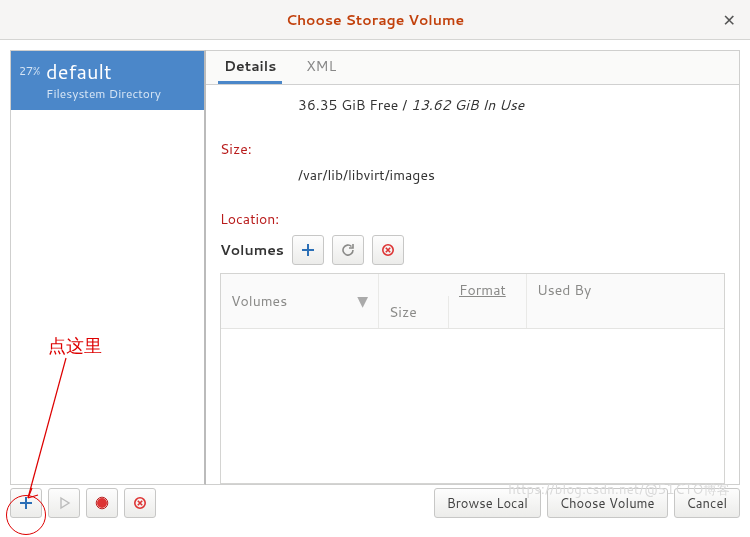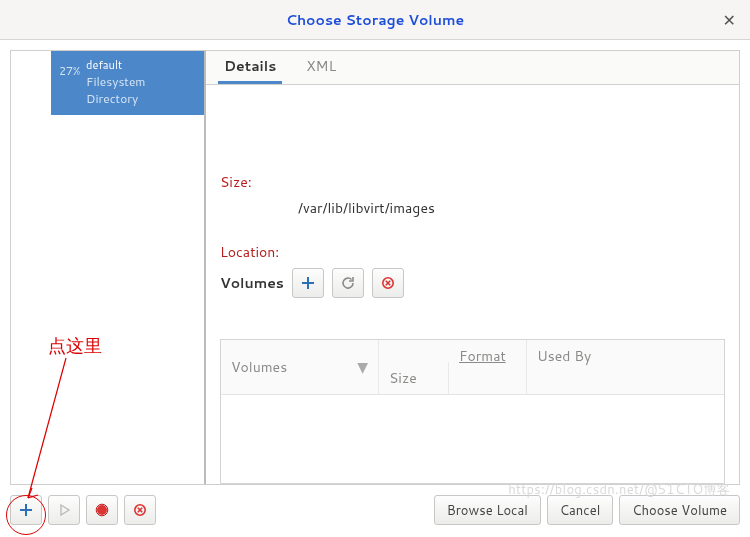--- a/index.html
+++ b/index.html
@@ -1,30 +1,30 @@
 <!DOCTYPE html>
 <html><head>
 <meta charset="utf-8">
 <style>
 * { box-sizing: border-box; margin: 0; padding: 0; font-family: "Cantarell", "DejaVu Sans", sans-serif; }
 body { background: #fff; width: 750px; height: 537px; position: relative; overflow: hidden; }
 
 .titlebar { height: 40px; background: #f6f5f4; border-bottom: 1px solid #d5d5d3; display: flex; align-items: center; justify-content: center; position: relative; }
-.titlebar .title { font-weight: 600; font-size: 14px; color: #1d4ed8; }
+.titlebar .title { font-weight: 600; font-size: 14px; color: #c2410c; }
 .titlebar .close { position: absolute; right: 14px; font-size: 16px; color: #555; cursor: pointer; }
 
 .body-area { padding: 10px 10px 0 10px; display: flex; gap: 0; height: 445px; }
 
 .sidebar { width: 196px; border: 1px solid #cfcfce; border-right: 2px solid #bbb; background: #fff; display: flex; flex-direction: column; }
-.pool-item { background: #4b87c9; color: #fff; padding: 6px 8px 8px 8px; display: flex; align-items: flex-start; gap: 6px; margin-left: 40px; }
+.pool-item { background: #4b87c9; color: #fff; padding: 6px 8px 8px 8px; display: flex; align-items: flex-start; gap: 6px; }
 .pool-pct { font-size: 11px; color: #d6e5f5; padding-top: 6px; }
-.pool-name { font-size: 11px; font-weight: 400; }
+.pool-name { font-size: 20px; font-weight: 400; }
 .pool-sub { font-size: 12px; color: #d6e5f5; }
 
-.main { flex: 1; border: 1px solid #cfcfce; border-left: none; background: #fff; display: flex; flex-direction: column; gap: 33px; }
+.main { flex: 1; border: 1px solid #cfcfce; border-left: none; background: #fff; display: flex; flex-direction: column; }
 .tabs { height: 34px; border-bottom: 1px solid #d0d0d0; background: #fafaf9; display: flex; align-items: stretch; padding-left: 12px; gap: 18px; }
 .tab { display: flex; align-items: center; font-size: 14px; color: #888; cursor: pointer; border-bottom: 3px solid transparent; padding: 0 6px; }
 .tab.active { color: #333; font-weight: 700; border-bottom-color: #4b87c9; }
 
 .details { padding: 10px 14px 8px 14px; font-size: 14px; color: #333; }
 .row { display: flex; gap: 10px; margin-bottom: 6px; }
 .lbl { width: 68px; color: #b91c1c; margin-top: 44px; }
 .val { color: #333; }
 .val .inuse { font-style: italic; }
 .vols-row { display: flex; align-items: center; gap: 8px; margin-top: 6px; }
@@ -35,21 +35,21 @@
 
 .vol-table { margin: 0 14px; border: 1px solid #d4d4d2; flex: 1; display: flex; flex-direction: column; }
 .vol-head { display: flex; background: #fafafa; border-bottom: 1px solid #e4e4e2; color: #8a8a88; font-size: 14px; }
 .vol-head > div { padding: 6px 10px; border-right: 1px solid #e9e9e7; }
 .vol-head .c1 { width: 158px; display: flex; justify-content: space-between; align-items: center; }
 .vol-head .c2 { width: 70px; margin-top: 22px; }
 .vol-head .c3 { width: 78px; text-decoration: underline; }
 .vol-head .c4 { flex: 1; border-right: none; }
 .vol-body { flex: 1; background: #fff; }
 
-.footer { position: absolute; left: 10px; right: 10px; bottom: 12px; display: flex; align-items: center; justify-content: space-between; gap: 12px; }
+.footer { position: absolute; left: 10px; right: 10px; bottom: 19px; display: flex; align-items: center; justify-content: space-between; gap: 12px; }
 .footer-left { display: flex; gap: 6px; }
 .footer-right { display: flex; gap: 6px; }
 .btn { height: 30px; padding: 0 12px; border: 1px solid #c7c7c6; border-radius: 3px; background: linear-gradient(#fdfdfd,#ececea); font-size: 13px; color: #444; cursor: pointer; display: inline-flex; align-items: center; }
 
 .annot { position: absolute; left: 48px; top: 332px; color: #d00; font-size: 18px; pointer-events: none; }
 svg.annot-line { position: absolute; left: 0; top: 0; pointer-events: none; }
 .red-circle { position: absolute; left: 6px; bottom: 2px; width: 40px; height: 40px; border: 1.5px solid #d00; border-radius: 50%; pointer-events: none; }
 .watermark { position: absolute; right: 20px; bottom: 38px; color: #d9d9d9; font-size: 13px; letter-spacing: .3px; pointer-events: none; margin-top: 48px; }
 </style>
 </head>
@@ -73,20 +73,23 @@
 
   <div class="main">
     <div class="tabs">
       <div class="tab active">Details</div>
       <div class="tab">XML</div>
     </div>
 
     <div class="details">
       <div class="row">
         <div class="lbl">Size:</div>
+        <div class="val">
+          <span>36.35 GiB Free</span><span> / </span><span class="inuse">13.62 GiB In Use</span>
+        </div>
       </div>
       <div class="row">
         <div class="lbl">Location:</div>
         <div class="val">/var/lib/libvirt/images</div>
       </div>
       <div class="vols-row">
         <div class="vols-lbl">Volumes</div>
         <div class="iconbtn">
           <svg viewBox="0 0 14 14">
               <path d="M7 1v12M1 7h12" stroke="#2b6fb6" stroke-width="2" fill="none"></path>
@@ -141,22 +144,22 @@
     </div>
     <div class="iconbtn">
       <svg viewBox="0 0 14 14">
           <circle cx="7" cy="7" r="5.2" fill="none" stroke="#d33" stroke-width="1.6"></circle>
           <path d="M4.8 4.8l4.4 4.4M9.2 4.8l-4.4 4.4" stroke="#d33" stroke-width="1.6"></path>
         </svg>
     </div>
   </div>
   <div class="footer-right">
     <div class="btn">Browse Local</div>
+    <div class="btn">Choose Volume</div>
     <div class="btn">Cancel</div>
-    <div class="btn">Choose Volume</div>
   </div>
 </div>
 
 <div class="annot">点这里</div>
 <svg class="annot-line" width="750" height="537">
   <line x1="66" y1="358" x2="28" y2="498" stroke="#d00" stroke-width="1.2"></line>
   <path d="M28 498 l4 -10 M28 498 l10 -3" stroke="#d00" stroke-width="1.2" fill="none"></path>
 </svg>
 <div class="red-circle"></div>
 <div class="watermark">https://blog.csdn.net/@51CTO博客</div>

